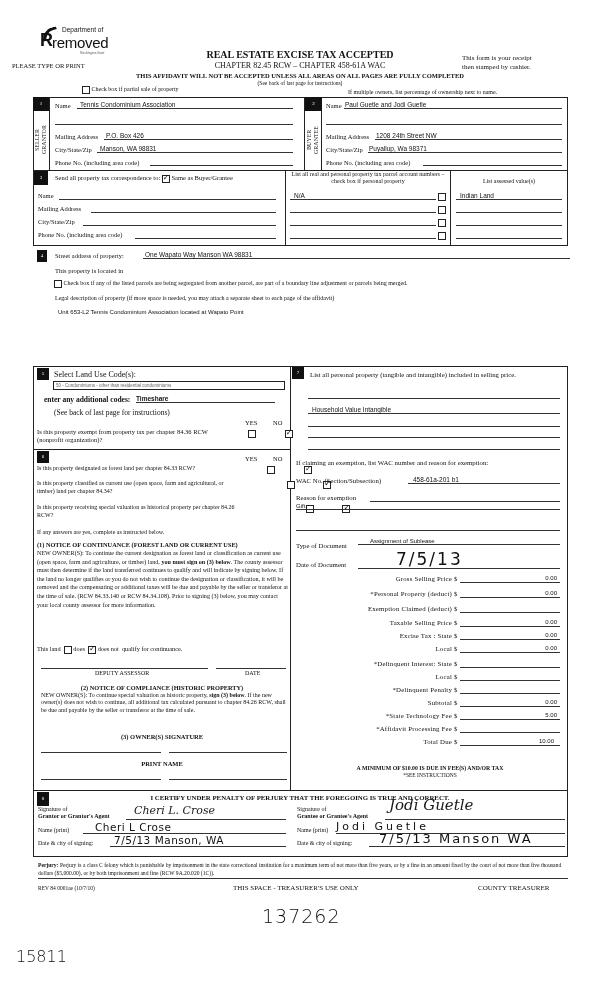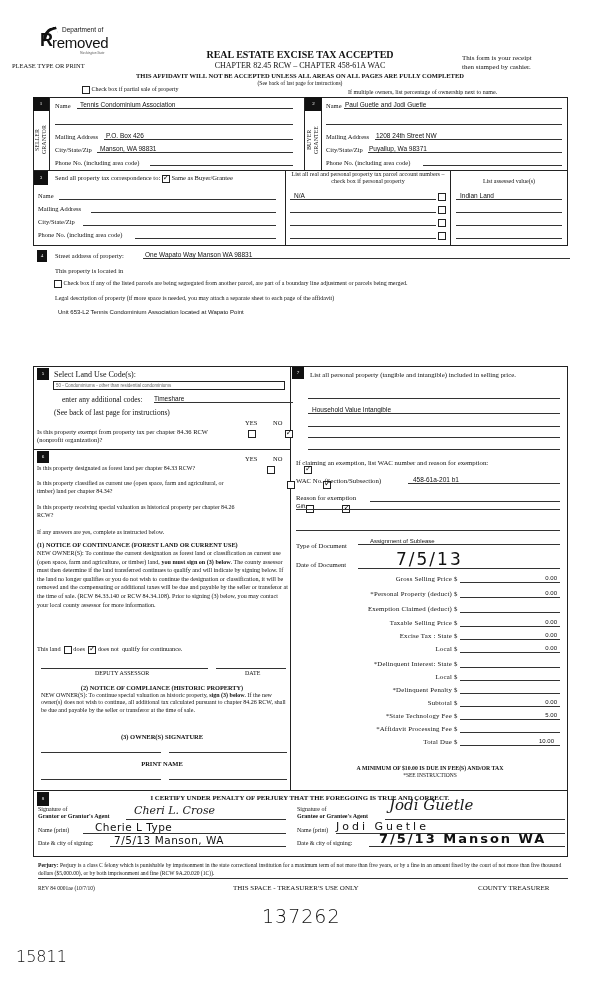--- a/index.html
+++ b/index.html
@@ -161,21 +161,21 @@
 
 
 <div class="abs box" style="left:33px;top:366px;width:535px;height:425px;border-width:1px;border-bottom:none;"></div>
 <div class="abs" style="left:290px;top:366px;width:1px;height:425px;background:#222;"></div>
 
 <div class="abs numbox" style="left:37px;top:368px;width:12px;height:12px;">5</div>
 <div class="abs" style="left:54px;top:370px;font-size:8px;">Select Land Use Code(s):</div>
 <div class="abs box" style="left:53px;top:381px;width:232px;height:9px;font-size:4.5px;font-family:'Liberation Sans',sans-serif;color:#666;padding-left:2px;line-height:8px;">
   <span>50 - Condominiums - other than residential condominiums</span>
 </div>
-<div class="abs" style="left:62px;top:395px;width:232px;font-size:7.5px;">
+<div class="abs" style="left:44px;top:395px;width:232px;font-size:7.5px;font-weight:bold;">
   <span>enter any additional codes:</span>
   <span class="typed uline abs" style="left:92px;top:0px;width:139px;font-size:6.5px;">Timeshare</span>
 </div>
 <div class="abs" style="left:54px;top:408px;font-size:7.5px;">(See back of last page for instructions)</div>
 <div class="abs" style="left:245px;top:419px;font-size:6.5px;">YES</div>
 <div class="abs" style="left:273px;top:419px;font-size:6.5px;">NO</div>
 <div class="abs" style="left:37px;top:428px;width:190px;font-size:6.5px;line-height:8px;">Is this property exempt from property tax per chapter 84.36 RCW (nonprofit organization)?</div>
 <span class="abs cb" style="left:248px;top:429px;"></span>
 <span class="abs cb checked" style="left:275px;top:429px;"></span>
 
@@ -318,38 +318,38 @@
 <div class="abs numbox" style="left:37px;top:792px;width:12px;height:14px;line-height:14px;">8</div>
 <div class="abs bold center" style="left:100px;top:794px;width:400px;font-size:6.8px;">I CERTIFY UNDER PENALTY OF PERJURY THAT THE FOREGOING IS TRUE AND CORRECT.</div>
 
 <div class="abs" style="left:38px;top:806px;font-size:6px;">Signature of</div>
 <div class="abs bold" style="left:38px;top:813px;font-size:6px;">Grantor or Grantor's Agent</div>
 <div class="abs uline" style="left:126px;top:806px;width:160px;height:14px;">
   <span class="script abs" style="left:8px;top:-2px;font-size:11px;">Cheri L. Crose</span>
 </div>
 <div class="abs" style="left:38px;top:827px;font-size:6px;">Name (print)</div>
 <div class="abs uline" style="left:83px;top:822px;width:203px;height:12px;">
-  <span class="hand abs" style="left:12px;top:-1px;font-size:10.5px;letter-spacing:0.5px;">Cherie L Type</span>
+  <span class="hand abs" style="left:12px;top:-1px;font-size:10.5px;letter-spacing:0.5px;">Cheri L Crose</span>
 </div>
 <div class="abs" style="left:38px;top:840px;font-size:6px;">Date &amp; city of signing:</div>
 <div class="abs uline" style="left:110px;top:835px;width:176px;height:12px;">
   <span class="hand abs" style="left:4px;top:-1px;font-size:10.5px;letter-spacing:0.5px;">7/5/13  Manson, WA</span>
 </div>
 
 <div class="abs" style="left:297px;top:806px;font-size:6px;">Signature of</div>
 <div class="abs bold" style="left:297px;top:813px;font-size:6px;">Grantee or Grantee's Agent</div>
 <div class="abs uline" style="left:385px;top:806px;width:180px;height:14px;">
   <span class="script abs" style="left:4px;top:-10px;font-size:15px;">Jodi Guetle</span>
 </div>
 <div class="abs" style="left:297px;top:827px;font-size:6px;">Name (print)</div>
 <div class="abs uline" style="left:336px;top:822px;width:229px;height:12px;">
   <span class="hand abs" style="left:0px;top:-2px;font-size:11px;letter-spacing:3px;">Jodi Guetle</span>
 </div>
 <div class="abs" style="left:297px;top:840px;font-size:6px;">Date &amp; city of signing:</div>
-<div class="abs uline" style="left:369px;top:833px;width:196px;height:14px;font-weight:bold;">
+<div class="abs uline" style="left:369px;top:833px;width:196px;height:14px;">
   <span class="hand abs" style="left:10px;top:-2px;font-size:13px;letter-spacing:2px;">7/5/13   Manson WA</span>
 </div>
 
 
 <div class="abs" style="left:38px;top:862px;width:530px;font-size:5.6px;line-height:7.5px;border-bottom:0.8px solid #333;padding-bottom:1px;">
   <span class="bold">Perjury:</span><span> Perjury is a class C felony which is punishable by imprisonment in the state correctional institution for a maximum term of not more than five years, or by a fine in an amount fixed by the court of not more than five thousand dollars ($5,000.00), or by both imprisonment and fine (RCW 9A.20.020 (1C)).</span>
 </div>
 <div class="abs" style="left:38px;top:885px;font-size:5.5px;">REV 84 0001ae (10/7/10)</div>
 <div class="abs" style="left:233px;top:884px;font-size:7px;">THIS SPACE - TREASURER'S USE ONLY</div>
 <div class="abs" style="left:478px;top:884px;font-size:7px;">COUNTY TREASURER</div>

